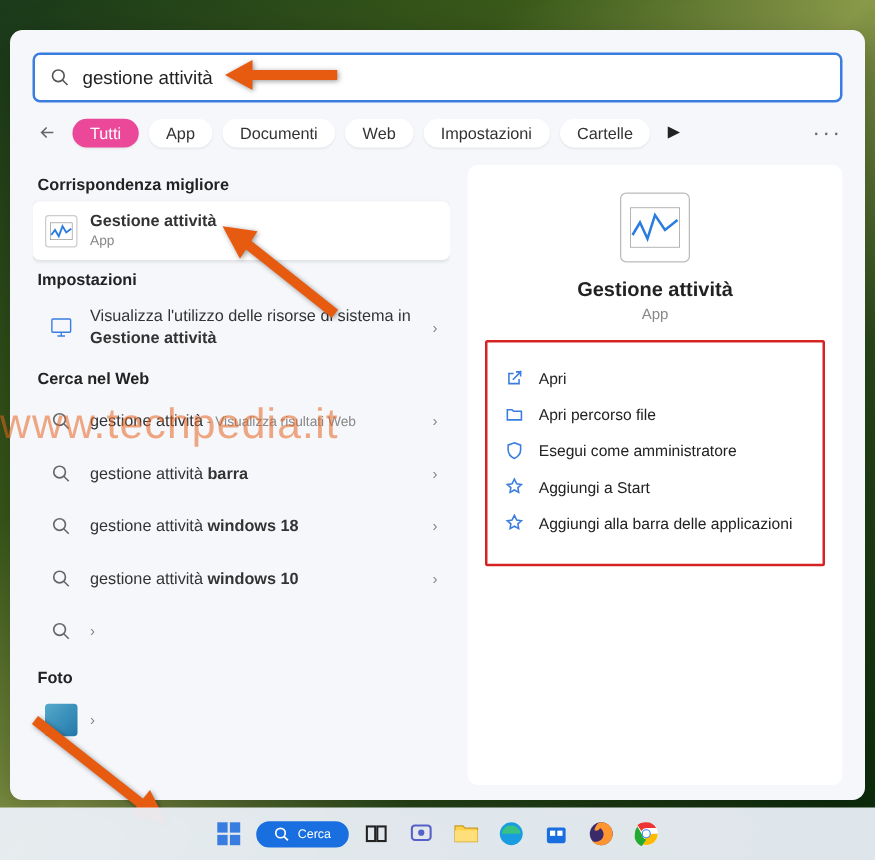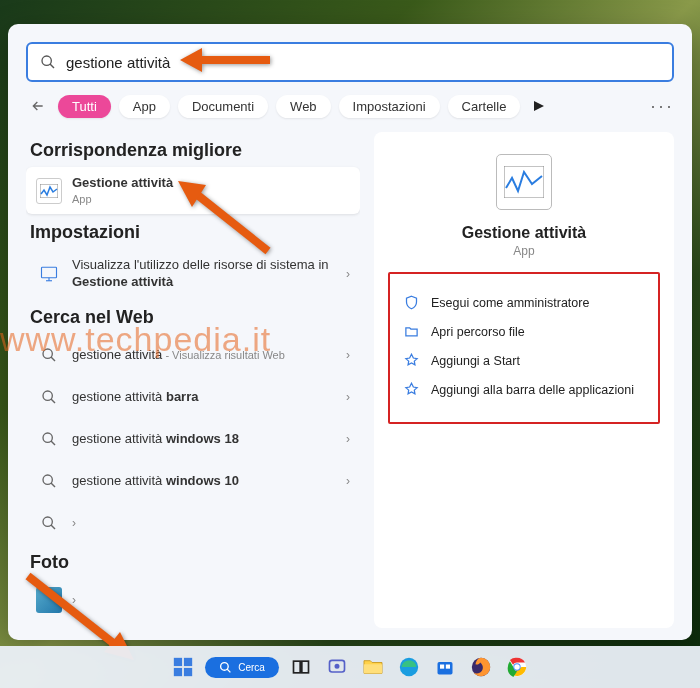--- a/index.html
+++ b/index.html
@@ -8,21 +8,21 @@
   .search-box { background:#fff; border:2px solid #3a7de0; border-radius:6px; height:40px; display:flex; align-items:center; padding:0 12px; gap:10px; }
   .search-box input { border:none; outline:none; flex:1; font-size:15px; color:#222; }
   .filter-row { display:flex; align-items:center; gap:8px; margin-top:12px; }
   .back-btn { width:24px; height:24px; display:flex; align-items:center; justify-content:center; color:#666; cursor:pointer; }
   .pill { background:#fff; border-radius:14px; padding:4px 14px; font-size:13px; color:#333; cursor:pointer; box-shadow:0 1px 2px rgba(0,0,0,.08); }
   .pill.active { background:#ec4899; color:#fff; }
   .play-icon { width:22px; height:22px; display:flex;align-items:center;justify-content:center; }
   .more-dots { margin-left:auto; color:#666; cursor:pointer; font-size:18px; letter-spacing:2px; }
   .content { display:flex; flex:1; margin-top:14px; gap:14px; overflow:hidden; }
   .left { flex:1; overflow-y:auto; }
-  .section-h { font-size:18px; font-weight:600; color:#222; margin:8px 0 6px 4px; }
+  .section-h { font-size:13px; font-weight:600; color:#222; margin:8px 0 6px 4px; }
   .result-row { display:flex; align-items:center; gap:10px; padding:8px 10px; border-radius:6px; cursor:pointer; position:relative; }
   .result-row.best { background:#fff; box-shadow:0 1px 3px rgba(0,0,0,.1); }
   .row-icon { width:26px; height:26px; display:flex; align-items:center; justify-content:center; flex-shrink:0; color:#555; }
   .app-icon-sm { width:26px;height:26px;background:#fff;border:1px solid #ccc;border-radius:3px;display:flex;align-items:center;justify-content:center; }
   .row-text { flex:1; font-size:13px; color:#333; line-height:1.3; }
   .row-text .sub { font-size:11px; color:#888; }
   .row-text b { font-weight:600; }
   .chev { color:#888; font-size:12px; }
   .right { width:300px; background:#fff; border-radius:8px; padding:16px 14px; display:flex; flex-direction:column; align-items:center; }
   .app-icon-lg { width:56px; height:56px; background:#fff; border:1px solid #bbb; border-radius:5px; display:flex; align-items:center; justify-content:center; margin-top:6px; }
@@ -163,29 +163,35 @@
         <svg width="40" height="32" viewBox="0 0 40 32">
             <rect width="40" height="32" fill="#fff" stroke="#888"></rect>
             <polyline points="2,22 8,12 14,25 20,6 28,18 38,10" fill="none" stroke="#2a7de0" stroke-width="2"></polyline>
           </svg>
       </div>
       <div class="app-title-lg">Gestione attività</div>
       <div class="app-cat">App</div>
       <div class="action-box">
         <div class="action-row">
           <svg width="15" height="15" viewBox="0 0 24 24" fill="none" stroke="#3a7de0" stroke-width="2">
+              <path d="M18 13v6H5V6h6M14 4h6v6M21 3l-11 11"></path>
+            </svg>
+          <span>Apri</span>
+        </div>
+        <div class="action-row">
+          <svg width="15" height="15" viewBox="0 0 24 24" fill="none" stroke="#3a7de0" stroke-width="2">
+              <path d="M3 6h6l2 2h10v11H3z"></path>
+            </svg>
+          <span>Apri percorso file</span>
+        </div>
+        <div class="action-row">
+          <svg width="15" height="15" viewBox="0 0 24 24" fill="none" stroke="#3a7de0" stroke-width="2">
               <path d="M12 2l8 3v6c0 5-3.5 9-8 11-4.5-2-8-6-8-11V5l8-3z"></path>
             </svg>
           <span>Esegui come amministratore</span>
-        </div>
-        <div class="action-row">
-          <svg width="15" height="15" viewBox="0 0 24 24" fill="none" stroke="#3a7de0" stroke-width="2">
-              <path d="M3 6h6l2 2h10v11H3z"></path>
-            </svg>
-          <span>Apri percorso file</span>
         </div>
         <div class="action-row">
           <svg width="15" height="15" viewBox="0 0 24 24" fill="none" stroke="#3a7de0" stroke-width="2">
               <path d="M12 2l3 6 6 1-4.5 4 1 6-5.5-3-5.5 3 1-6L3 9l6-1z"></path>
             </svg>
           <span>Aggiungi a Start</span>
         </div>
         <div class="action-row">
           <svg width="15" height="15" viewBox="0 0 24 24" fill="none" stroke="#3a7de0" stroke-width="2">
               <path d="M12 2l3 6 6 1-4.5 4 1 6-5.5-3-5.5 3 1-6L3 9l6-1z"></path>

